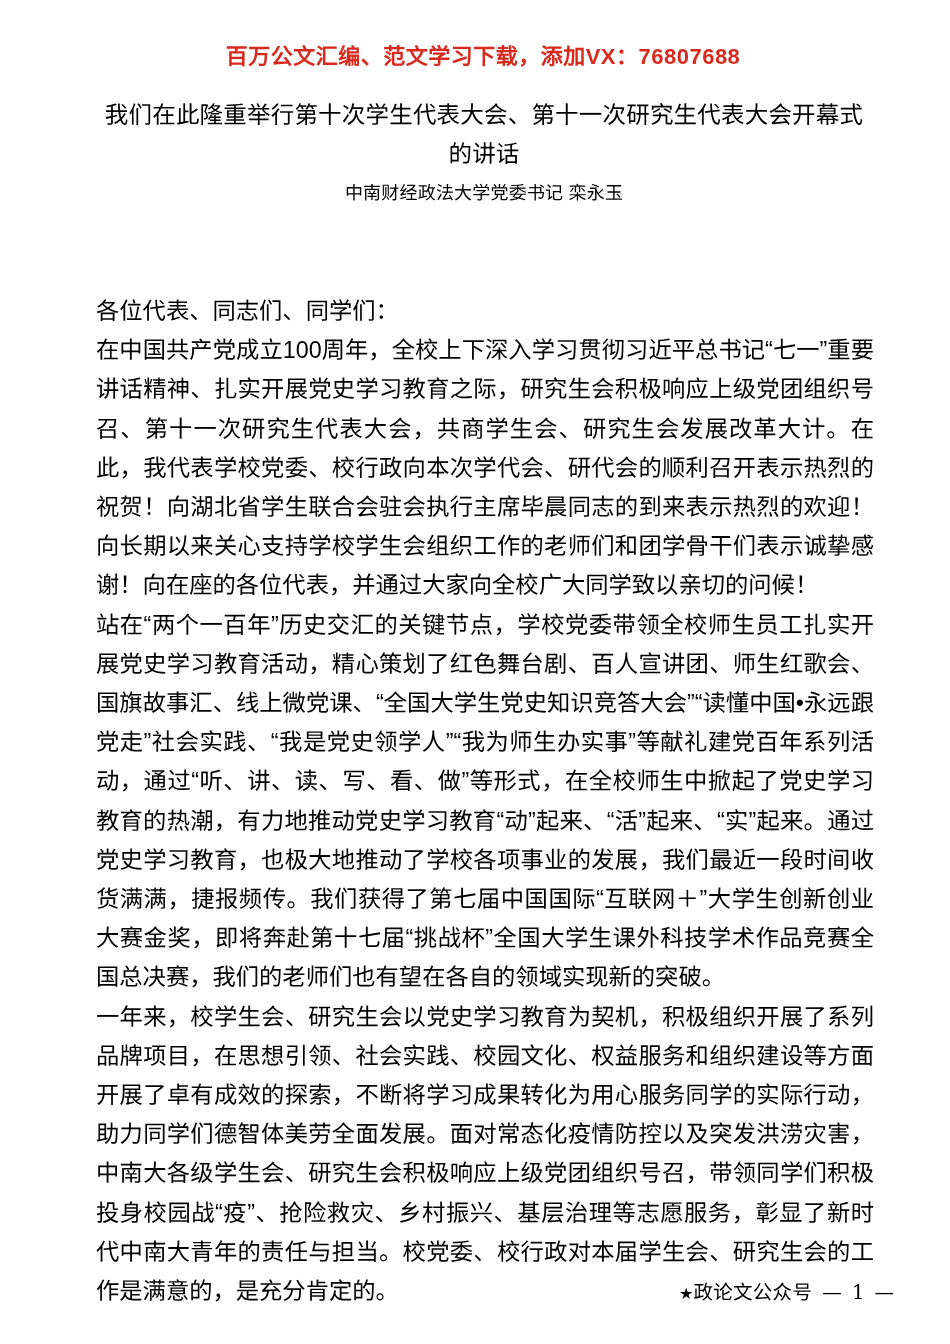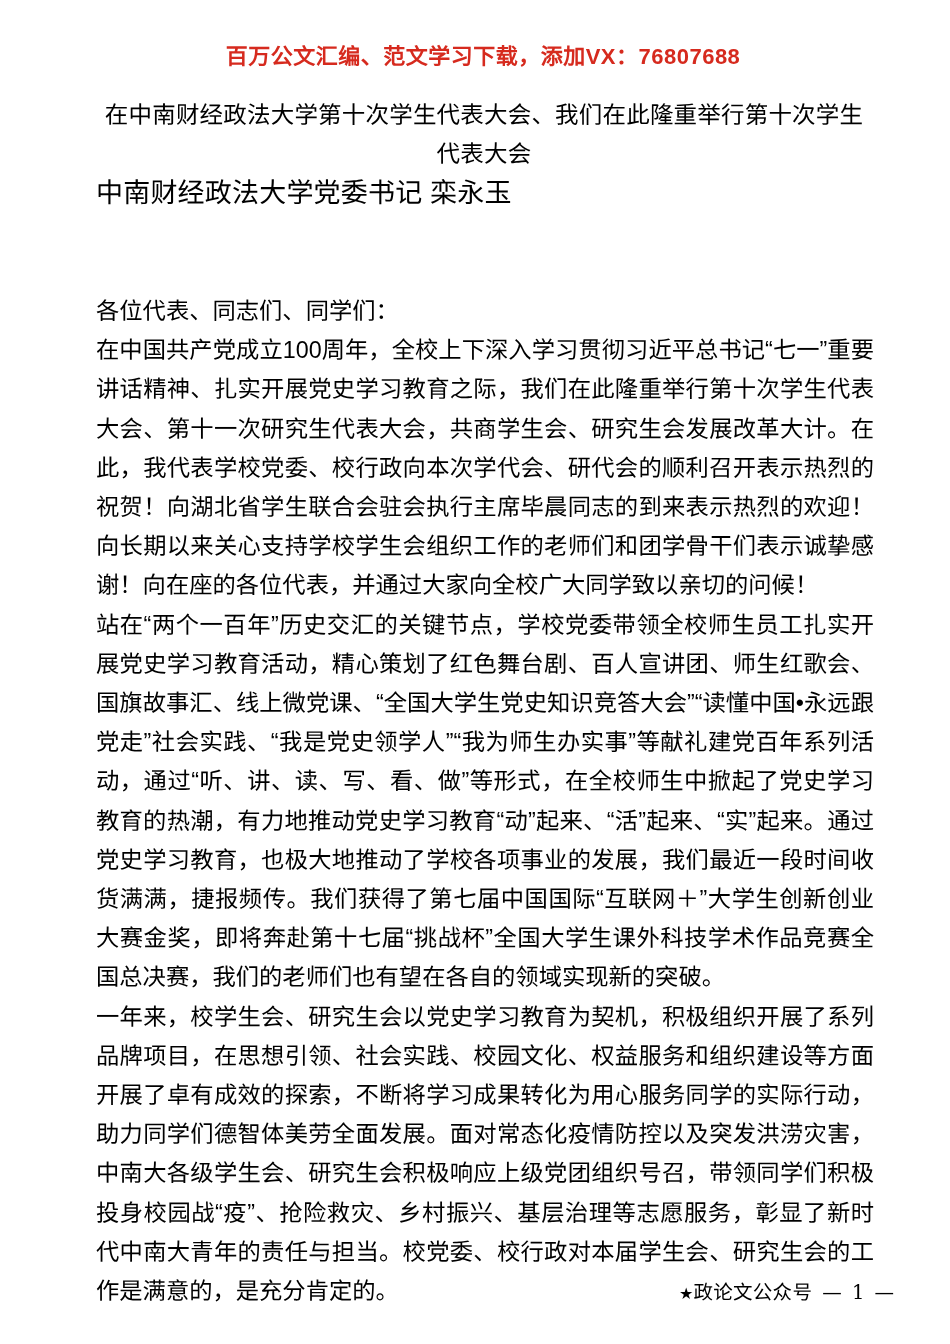--- a/index.html
+++ b/index.html
@@ -50,25 +50,25 @@
     text-align: center;
   }
   .doc-title {
     font-size: 23.5px;
     line-height: 39px;
     font-weight: 400;
     letter-spacing: 0.2px;
     text-align: center;
   }
   .doc-byline {
-    font-size: 27px;
+    font-size: 18px;
     line-height: 39px;
     font-weight: 400;
     letter-spacing: 0.2px;
-    text-align: left;
+    text-align: center;
     margin-top: 0px;
   }
   .doc-date {
     font-size: 22px;
     line-height: 39px;
     font-weight: 400;
     letter-spacing: 0.2px;
     text-align: center;
   }
 
@@ -131,27 +131,27 @@
   }
 </style>
 </head>
 <body>
 
 <div class="page">
 
   <div class="promo-banner">百万公文汇编、范文学习下载，添加VX：76807688</div>
 
   <div class="title-block">
-    <div class="doc-title">在中南财经政法大学第十次学生代表大会、我们在此隆重举行第十次学生代表大会</div>
+    <div class="doc-title">我们在此隆重举行第十次学生代表大会、第十一次研究生代表大会开幕式的讲话</div>
     <div class="doc-byline">中南财经政法大学党委书记 栾永玉</div>
   </div>
 
   <div class="body-block">
     <p class="body-para">各位代表、同志们、同学们：</p>
-    <p class="body-para">在中国共产党成立100周年，全校上下深入学习贯彻习近平总书记“七一”重要讲话精神、扎实开展党史学习教育之际，我们在此隆重举行第十次学生代表大会、第十一次研究生代表大会，共商学生会、研究生会发展改革大计。在此，我代表学校党委、校行政向本次学代会、研代会的顺利召开表示热烈的祝贺！向湖北省学生联合会驻会执行主席毕晨同志的到来表示热烈的欢迎！向长期以来关心支持学校学生会组织工作的老师们和团学骨干们表示诚挚感谢！向在座的各位代表，并通过大家向全校广大同学致以亲切的问候！</p>
+    <p class="body-para">在中国共产党成立100周年，全校上下深入学习贯彻习近平总书记“七一”重要讲话精神、扎实开展党史学习教育之际，研究生会积极响应上级党团组织号召、第十一次研究生代表大会，共商学生会、研究生会发展改革大计。在此，我代表学校党委、校行政向本次学代会、研代会的顺利召开表示热烈的祝贺！向湖北省学生联合会驻会执行主席毕晨同志的到来表示热烈的欢迎！向长期以来关心支持学校学生会组织工作的老师们和团学骨干们表示诚挚感谢！向在座的各位代表，并通过大家向全校广大同学致以亲切的问候！</p>
     <p class="body-para">站在“两个一百年”历史交汇的关键节点，学校党委带领全校师生员工扎实开展党史学习教育活动，精心策划了红色舞台剧、百人宣讲团、师生红歌会、国旗故事汇、线上微党课、“全国大学生党史知识竞答大会”“读懂中国•永远跟党走”社会实践、“我是党史领学人”“我为师生办实事”等献礼建党百年系列活动，通过“听、讲、读、写、看、做”等形式，在全校师生中掀起了党史学习教育的热潮，有力地推动党史学习教育“动”起来、“活”起来、“实”起来。通过党史学习教育，也极大地推动了学校各项事业的发展，我们最近一段时间收货满满，捷报频传。我们获得了第七届中国国际“互联网＋”大学生创新创业大赛金奖，即将奔赴第十七届“挑战杯”全国大学生课外科技学术作品竞赛全国总决赛，我们的老师们也有望在各自的领域实现新的突破。</p>
     <p class="body-para">一年来，校学生会、研究生会以党史学习教育为契机，积极组织开展了系列品牌项目，在思想引领、社会实践、校园文化、权益服务和组织建设等方面开展了卓有成效的探索，不断将学习成果转化为用心服务同学的实际行动，助力同学们德智体美劳全面发展。面对常态化疫情防控以及突发洪涝灾害，中南大各级学生会、研究生会积极响应上级党团组织号召，带领同学们积极投身校园战“疫”、抢险救灾、乡村振兴、基层治理等志愿服务，彰显了新时代中南大青年的责任与担当。校党委、校行政对本届学生会、研究生会的工作是满意的，是充分肯定的。</p>
   </div>
 
   <div class="footer">
     <div class="footer-inner">
       <span class="footer-star">★</span>
       <span class="footer-brand">政论文公众号</span>
       <span class="footer-pageno">— 1 —</span>
     </div>

